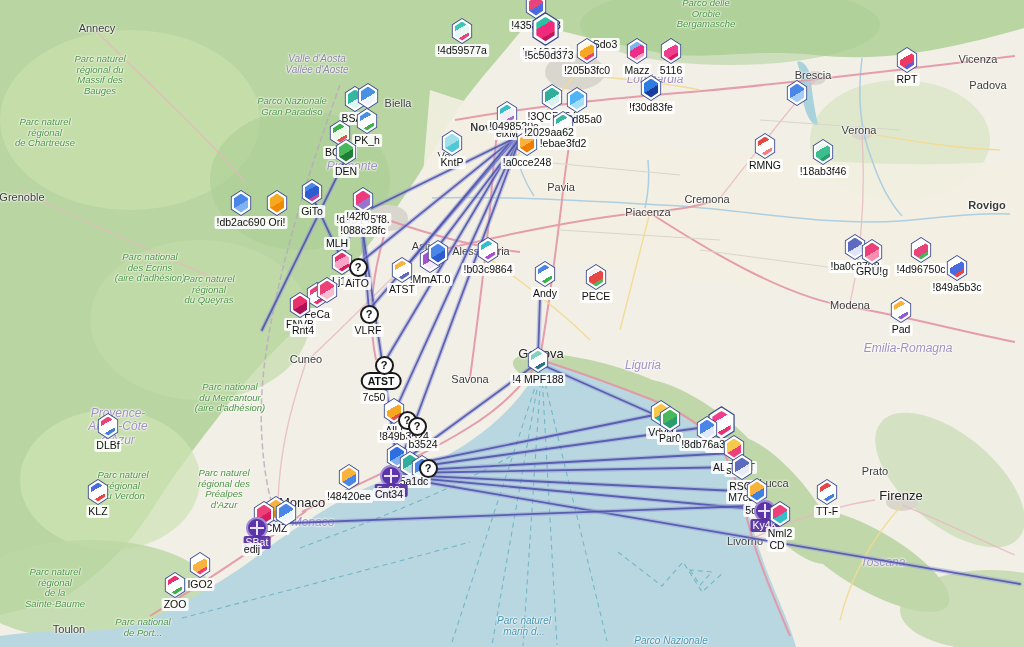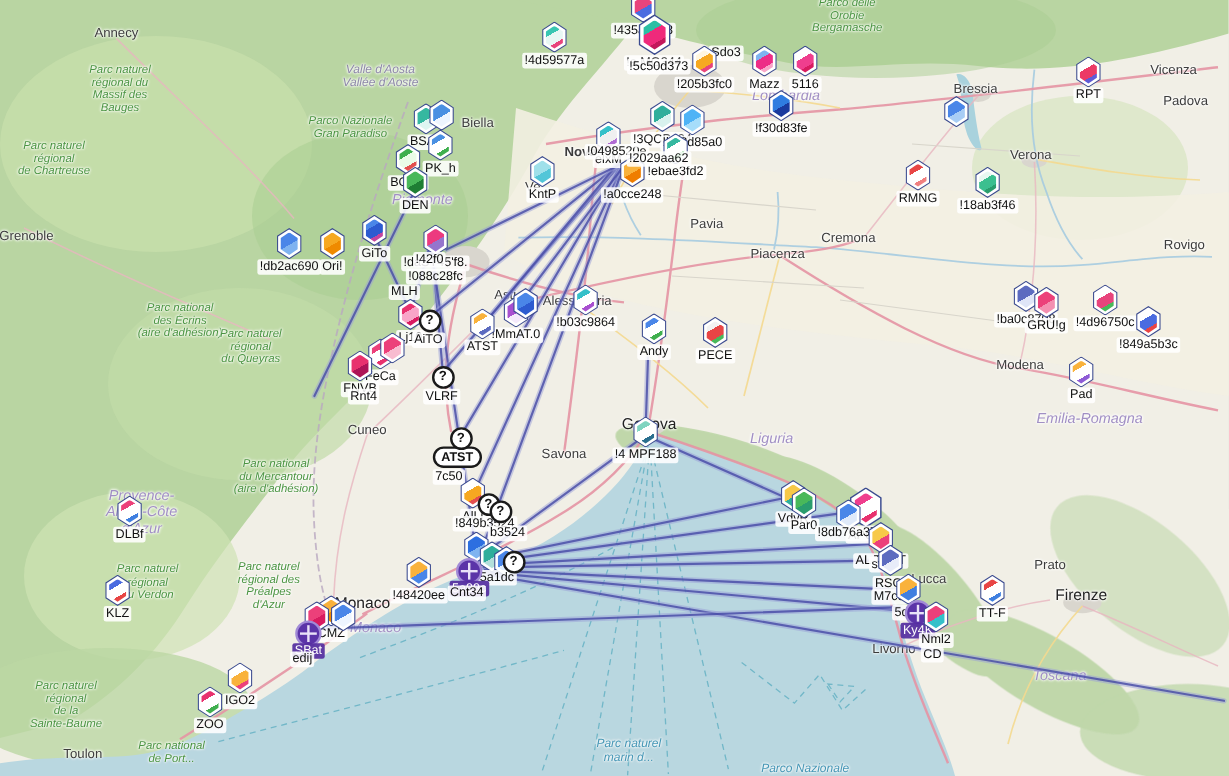--- a/index.html
+++ b/index.html
@@ -153,42 +153,42 @@
       </div>
       <div class="pl pl-town" style="left: 398px; top: 103px;">
         <div>Biella</div>
       </div>
       <div class="pl pl-town" style="left: 489px; top: 127px; font-weight: bold;">
         <div>Novara</div>
       </div>
       <div class="pl pl-town" style="left: 444px; top: 156px;">
         <div>Ve</div>
       </div>
-      <div class="pl pl-town" style="left: 561px; top: 187px; margin-left: 28px;">
+      <div class="pl pl-town" style="left: 561px; top: 187px;">
         <div>Pavia</div>
       </div>
       <div class="pl pl-town" style="left: 648px; top: 212px;">
         <div>Piacenza</div>
       </div>
       <div class="pl pl-town" style="left: 707px; top: 199px;">
         <div>Cremona</div>
       </div>
       <div class="pl pl-town" style="left: 813px; top: 75px;">
         <div>Brescia</div>
       </div>
       <div class="pl pl-town" style="left: 859px; top: 130px;">
         <div>Verona</div>
       </div>
       <div class="pl pl-town" style="left: 978px; top: 59px;">
         <div>Vicenza</div>
       </div>
       <div class="pl pl-town" style="left: 988px; top: 85px;">
         <div>Padova</div>
       </div>
-      <div class="pl pl-town" style="left: 987px; top: 205px;">
+      <div class="pl pl-town" style="left: 987px; top: 205px; font-weight: bold;">
         <div>Rovigo</div>
       </div>
       <div class="pl pl-town" style="left: 850px; top: 305px;">
         <div>Modena</div>
       </div>
       <div class="pl pl-city" style="left: 541px; top: 354px;">
         <div>Genova</div>
       </div>
       <div class="pl pl-town" style="left: 470px; top: 379px;">
         <div>Savona</div>

